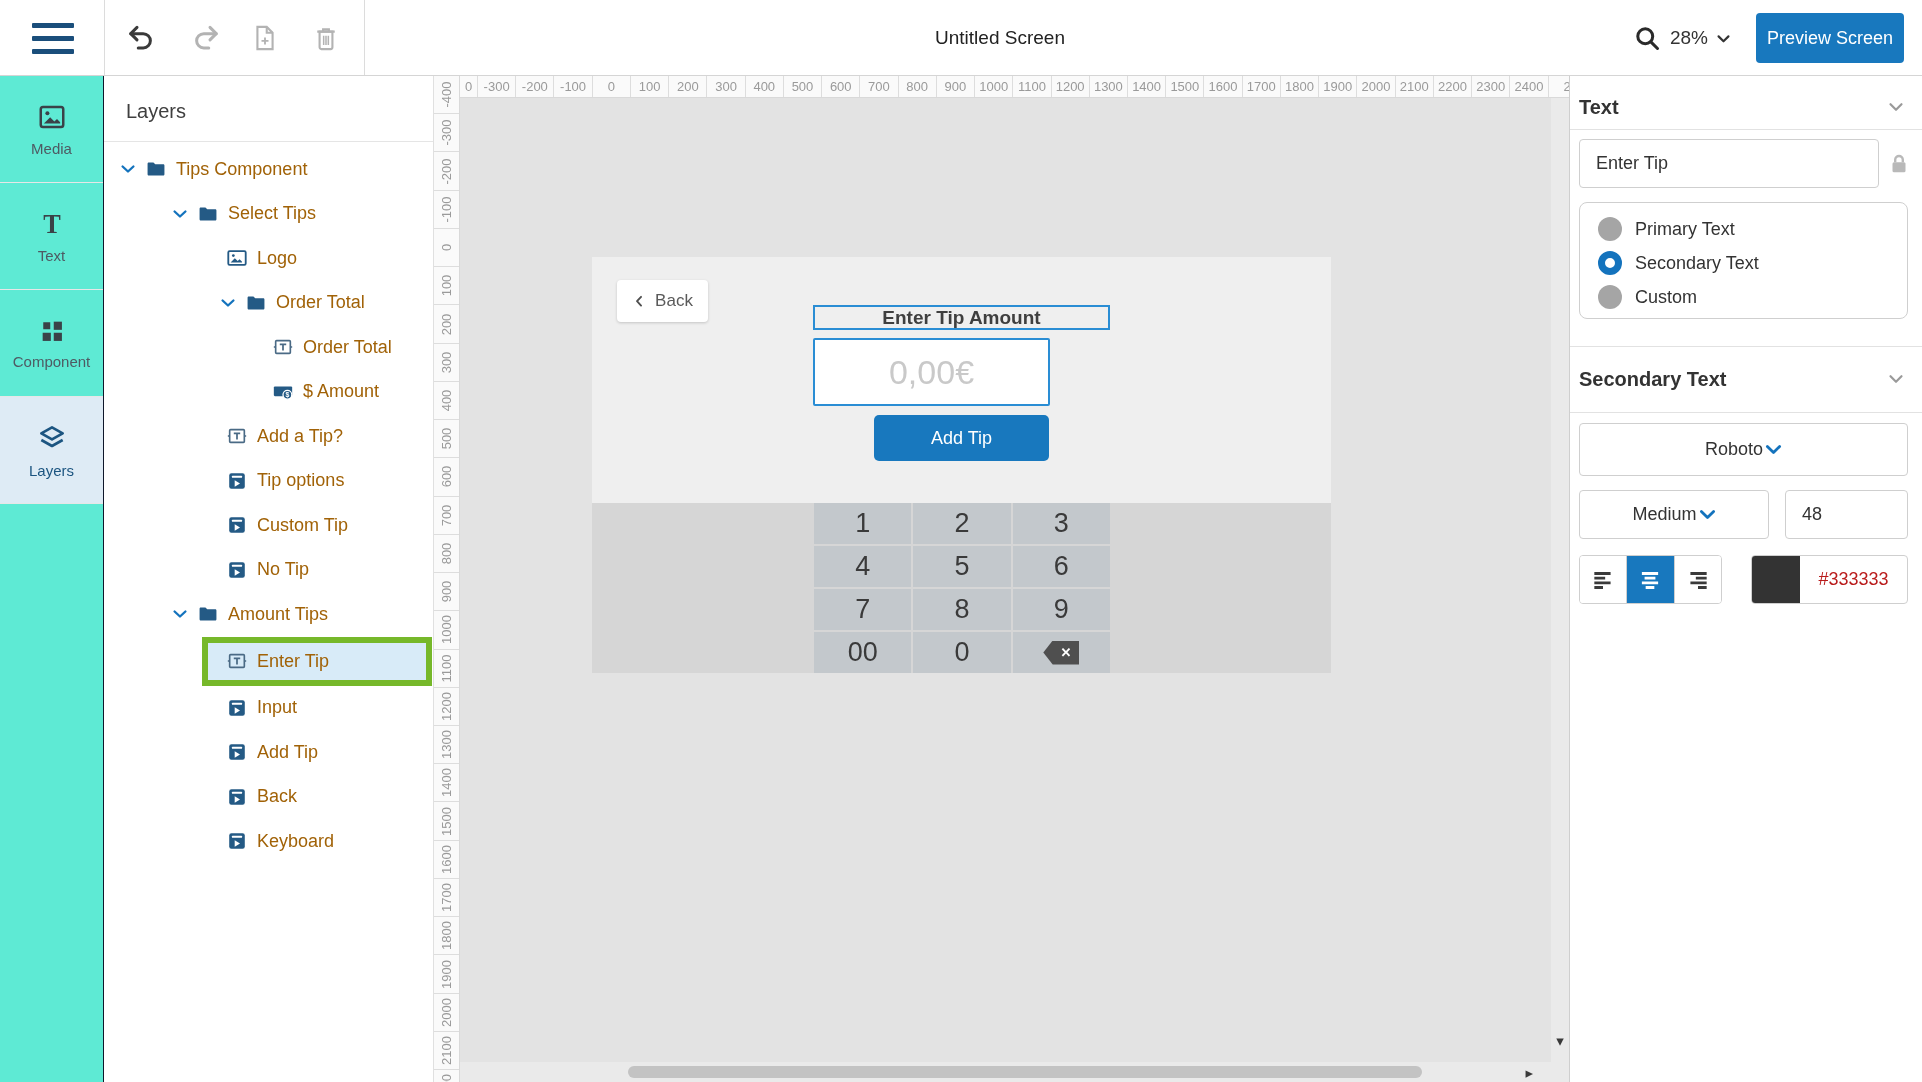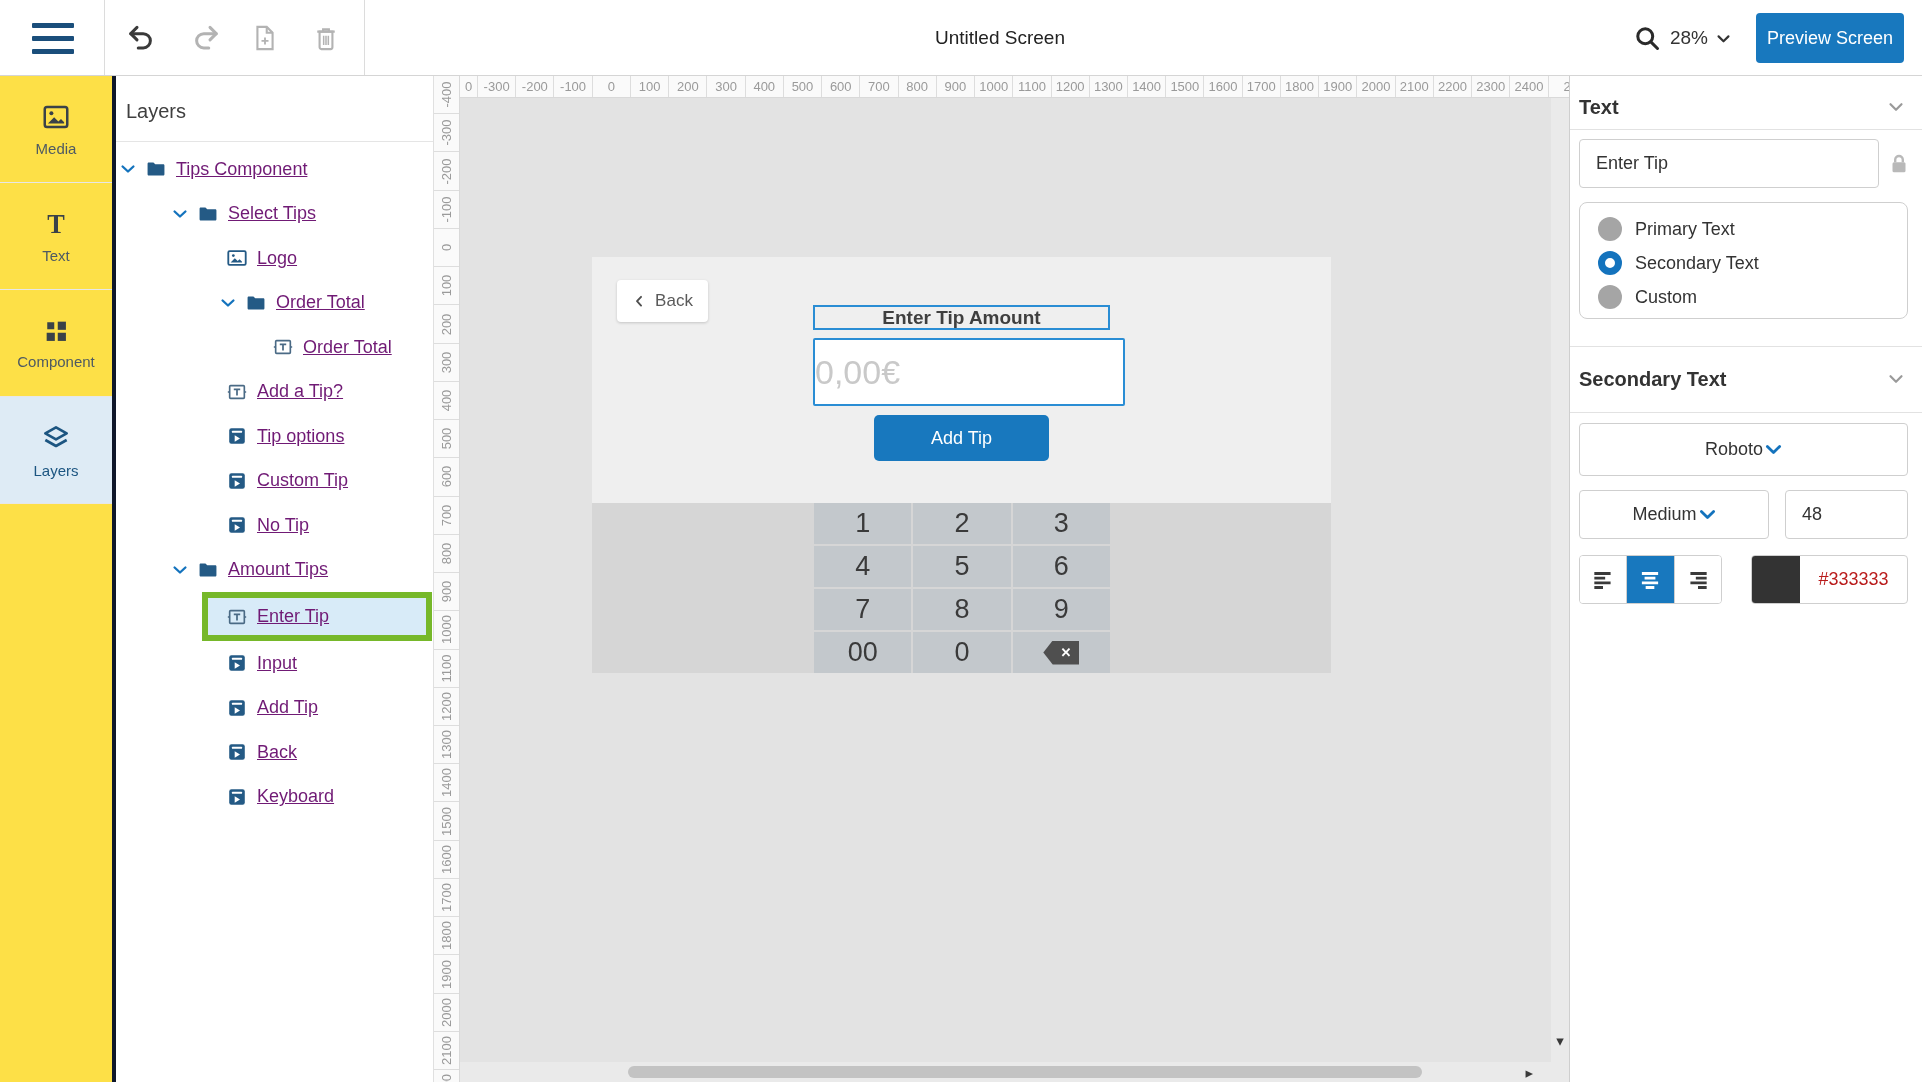--- a/index.html
+++ b/index.html
@@ -12,52 +12,52 @@
   .hamburger { position:absolute; left:32px; top:23px; width:42px; height:31px; display:flex; flex-direction:column; justify-content:space-between; cursor:pointer; }
   .hamburger div { height:5px; background:#1A4E7B; border-radius:1px; }
   .tb-sep { position:absolute; top:0; width:1px; height:75px; background:#dcdcdc; }
   .tb-btn { position:absolute; top:20px; width:36px; height:36px; display:flex; align-items:center; justify-content:center; cursor:pointer; background:none; border:none; }
   .tb-title { position:absolute; left:830px; top:0; width:340px; height:76px; display:flex; align-items:center; justify-content:center; font-size:19px; color:#222; }
   .tb-right { position:absolute; right:18px; top:0; height:76px; display:flex; align-items:center; }
   .zoom-label { font-size:19px; color:#333; margin:0 7px 0 9px; }
   .preview-btn { width:148px; height:50px; margin-left:24px; background:#1878BE; border:none; border-radius:4px; color:#fff; font-size:18px; font-family:inherit; cursor:pointer; }
 
   
-  .toolrail { position:absolute; left:0; top:76px; width:116px; height:1006px; background:#fde047; border-right:4px solid #0f172a; z-index:5; }
+  .toolrail { position:absolute; left:0; top:76px; width:104px; height:1006px; background:#5eead4; border-right:1px solid #0f172a; z-index:5; }
   .rail-item { height:107px; border-bottom:1px solid #e7e7e7; display:flex; flex-direction:column; align-items:center; justify-content:center; gap:8px; font-size:15px; color:#4E5A63; cursor:pointer; }
   .rail-item svg { color:#3A4248; }
   .rail-item.active { background:#DEEBF5; color:#1C5581; }
   .rail-item.active svg { color:#1C5581; }
 
   
   .layers-panel { position:absolute; left:104px; top:76px; width:329px; height:1006px; background:#fff; }
   .lp-title { position:absolute; left:22px; top:24px; font-size:20px; color:#3F3F3F; }
   .lp-divider { position:absolute; left:0; top:65px; width:329px; height:1px; background:#e5e5e5; }
   .tree { position:absolute; left:0; top:71px; width:329px; }
-  .trow { height:44.5px; display:flex; align-items:center; color:#701a75; font-size:18px; cursor:pointer; white-space:nowrap;text-decoration:underline; }
+  .trow { height:44.5px; display:flex; align-items:center; color:#a16207; font-size:18px; cursor:pointer; white-space:nowrap; }
   .trow .chev { width:20px; margin-right:7px; flex:none; display:flex; }
   .trow .ticon { width:22px; margin-right:9px; flex:none; display:flex; }
   .d0 { padding-left:14px; } .d1 { padding-left:66px; }
   .d2f { padding-left:114px; } .d2 { padding-left:122px; } .d3 { padding-left:168px; }
   .trow.sel { margin-left:98px; width:230px; padding-left:18px; height:49px; border:6px solid #76B82A; background:#D8EBF8; }
 
   
   .vruler { position:absolute; left:433px; top:76px; width:27px; height:1006px; background:#FAFAFA; border-left:1px solid #e0e0e0; border-right:1px solid #d9d9d9; overflow:hidden; z-index:4; }
   .vcell { height:38.24px; border-bottom:1px solid #ddd; display:flex; align-items:center; justify-content:center; }
   .vcell span { transform:rotate(-90deg); font-size:13px; color:#9A9A9A; }
   .hruler { position:absolute; left:460px; top:76px; width:1109px; height:22px; background:#FAFAFA; border-bottom:1px solid #d9d9d9; display:flex; overflow:hidden; z-index:4; }
   .hcell { flex:none; width:38.24px; border-right:1px solid #ddd; font-size:13px; color:#9A9A9A; line-height:21px; text-align:center; }
   .hcell.first { width:18px; }
 
   
   .canvas { position:absolute; left:460px; top:98px; width:1109px; height:984px; background:#E3E3E3; overflow:hidden; }
   .design-panel { position:absolute; left:132px; top:159px; width:739px; height:416px; background:#EFEFEF; }
   .back-btn { position:absolute; left:25px; top:23px; width:91px; height:42px; background:#fff; border:none; border-radius:4px; box-shadow:0 1px 3px rgba(0,0,0,.18); display:flex; align-items:center; justify-content:center; gap:8px; font-size:17px; color:#5A5A5A; font-family:inherit; cursor:pointer; }
   .tip-label { position:absolute; left:221px; top:48px; width:297px; height:25px; border:2px solid #2A8DD4; display:flex; align-items:center; justify-content:center; font-size:19px; font-weight:600; color:#3F3F3F; }
-  .tip-input { position:absolute; left:221px; top:81px; width:312px; height:68px; background:#fff; border:2px solid #2A8DD4; border-radius:2px; font-size:34px; color:#444; font-family:inherit; }
+  .tip-input { position:absolute; left:221px; top:81px; width:237px; height:68px; background:#fff; border:2px solid #2A8DD4; border-radius:2px; text-align:center; font-size:34px; color:#444; font-family:inherit; }
   .tip-input::placeholder { color:#C9C9C9; }
   .addtip-btn { position:absolute; left:282px; top:158px; width:175px; height:46px; background:#1878BE; border:none; border-radius:5px; color:#fff; font-size:18px; font-family:inherit; cursor:pointer; }
   .keypad-strip { position:absolute; left:0; top:246px; width:739px; height:170px; background:#D6D6D6; }
   .keys { position:absolute; left:222px; top:0; width:296px; height:170px; display:grid; grid-template-columns:repeat(3,1fr); grid-template-rows:repeat(4,1fr); gap:2px; }
   .key { background:#C3C8CC; display:flex; align-items:center; justify-content:center; font-size:27px; color:#3A3A3A; cursor:pointer; }
   .bs-shape { width:36px; height:24px; background:#4F4F4F; clip-path:polygon(26% 0,100% 0,100% 100%,26% 100%,0 50%); display:flex; align-items:center; justify-content:center; padding-left:9px; color:#fff; font-size:13px; font-weight:bold; }
 
   
   .v-sb { position:absolute; right:0; top:0; width:18px; height:964px; background:#EAEAEA; }
   .v-sb .arr { position:absolute; left:0; right:0; bottom:14px; text-align:center; font-size:15px; color:#3a3a3a; line-height:14px; }
@@ -227,20 +227,30 @@
         </div>
         <div class="trow d3">
           <span class="ticon">
             <svg width="22" height="22" viewBox="0 0 24 24">
               <rect x="4" y="5" width="16" height="14" rx="1" fill="none" stroke="#4A6A85" stroke-width="1.8"></rect>
               <path d="M8.5 9.2h7M12 9.2v6.6" fill="none" stroke="#4A6A85" stroke-width="1.9"></path>
               <path d="M2 12h2M20 12h2" stroke="#4A6A85" stroke-width="1.6"></path>
             </svg>
           </span>
           <span>Order Total</span>
+        </div>
+        <div class="trow d3">
+          <span class="ticon">
+            <svg width="22" height="22" viewBox="0 0 24 24">
+              <rect x="2" y="6" width="20" height="10.5" rx="1.2" fill="#245A85"></rect>
+              <circle cx="16.8" cy="15" r="4.8" fill="#245A85" stroke="#fff" stroke-width="1.4"></circle>
+              <text x="16.8" y="17.6" text-anchor="middle" font-size="7.5" font-weight="bold" fill="#fff" font-family="Liberation Sans,sans-serif">$</text>
+            </svg>
+          </span>
+          <span>$ Amount</span>
         </div>
         <div class="trow d2">
           <span class="ticon">
             <svg width="22" height="22" viewBox="0 0 24 24">
               <rect x="4" y="5" width="16" height="14" rx="1" fill="none" stroke="#4A6A85" stroke-width="1.8"></rect>
               <path d="M8.5 9.2h7M12 9.2v6.6" fill="none" stroke="#4A6A85" stroke-width="1.9"></path>
               <path d="M2 12h2M20 12h2" stroke="#4A6A85" stroke-width="1.6"></path>
             </svg>
           </span>
           <span>Add a Tip?</span>

